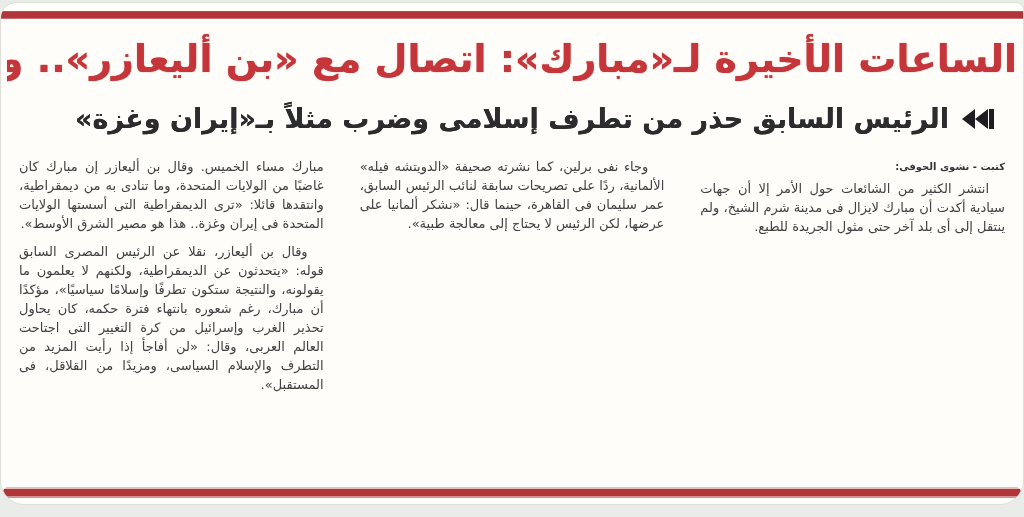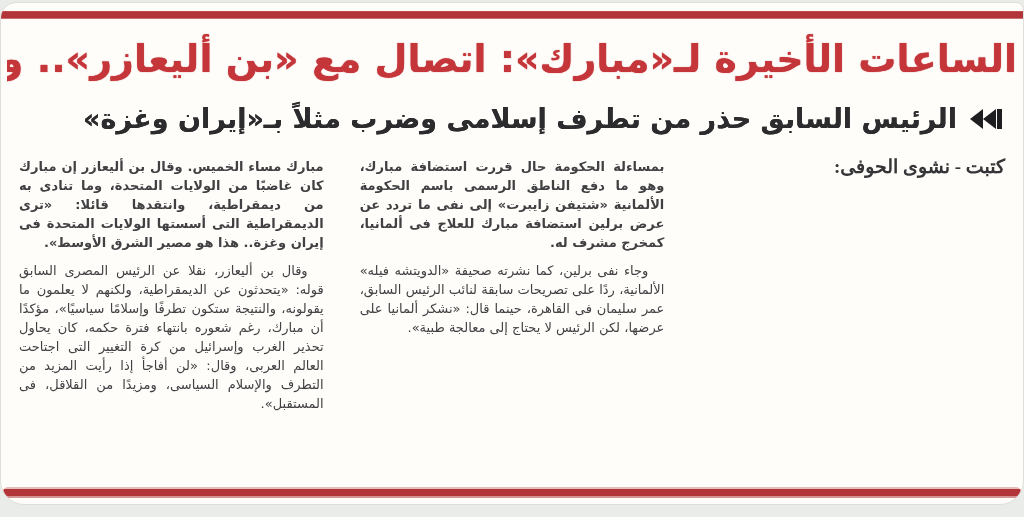--- a/index.html
+++ b/index.html
@@ -28,41 +28,41 @@
     font-weight:bold;
     letter-spacing:-1px;
     line-height:72px;
     text-align:center;
     white-space:nowrap;
     overflow:hidden;
     text-shadow:0 0 1px #c4363a;
   }
   .subheadline{
     display:flex;align-items:center;gap:12px;
-    padding:2px 20px 8px 16px;
+    padding:2px 28px 8px 16px;
     color:#2c2c2e;
     font-size:27px;font-weight:bold;
     line-height:44px;
     white-space:nowrap;overflow:hidden;
     text-shadow:0 0 0.5px #2c2c2e;
   }
   .subheadline .marker{flex:0 0 auto;display:flex;align-items:center;}
   .body{
     flex:1;
     display:flex;gap:36px;
     padding:8px 18px 0 18px;
     font-size:13px;line-height:19px;
     color:#414144;
     text-align:justify;
     overflow:hidden;
   }
   .col{flex:1 1 0;min-width:0;}
-  .byline{font-weight:bold;font-size:19px;margin:0 0 3px 0;color:#353538;font-family:Liberation Serif, serif;}
+  .byline{font-weight:bold;font-size:10px;margin:0 0 3px 0;color:#353538;}
   .para{margin:0 0 9px 0;text-indent:16px;}
-  .para.cont{text-indent:0;font-weight:bold;}
+  .para.cont{text-indent:0;}
   .rule-bottom{
     height:11px;margin:4px 2px 6px 2px;
     border-radius:5px;
     background:linear-gradient(#e7bcbd 0 2px,#b2353a 2px 9px,#d59294 9px 11px);
   }
 </style>
 </head>
 <body>
 
 <div class="card">
@@ -81,24 +81,24 @@
         </g>
       </svg>
     </span>
     <span>الرئيس السابق حذر من تطرف إسلامى وضرب مثلاً بـ«إيران وغزة»</span>
   </div>
 
   <div class="body">
 
     <div class="col">
       <p class="byline">كتبت - نشوى الحوفى:</p>
+      <p class="para">انتشر الكثير من الشائعات حول الأمر إلا أن جهات سيادية أكدت أن مبارك لايزال فى مدينة شرم الشيخ، ولم ينتقل إلى أى بلد آخر حتى مثول الجريدة للطبع.</p>
     </div>
 
     <div class="col">
-      <p class="para cont">بمساءلة الحكومة حال قررت استضافة مبارك، وهو ما دفع الناطق الرسمى باسم الحكومة الألمانية «شتيفن زايبرت» إلى نفى ما تردد عن عرض برلين استضافة مبارك للعلاج فى ألمانيا، كمخرج مشرف له.</p>
       <p class="para">وجاء نفى برلين، كما نشرته صحيفة «الدويتشه فيله» الألمانية، ردًا على تصريحات سابقة لنائب الرئيس السابق، عمر سليمان فى القاهرة، حينما قال: «نشكر ألمانيا على عرضها، لكن الرئيس لا يحتاج إلى معالجة طبية».</p>
     </div>
 
     <div class="col">
       <p class="para cont">مبارك مساء الخميس. وقال بن أليعازر إن مبارك كان غاضبًا من الولايات المتحدة، وما تنادى به من ديمقراطية، وانتقدها قائلا: «ترى الديمقراطية التى أسستها الولايات المتحدة فى إيران وغزة.. هذا هو مصير الشرق الأوسط».</p>
       <p class="para">وقال بن أليعازر، نقلا عن الرئيس المصرى السابق قوله: «يتحدثون عن الديمقراطية، ولكنهم لا يعلمون ما يقولونه، والنتيجة ستكون تطرفًا وإسلامًا سياسيًا»، مؤكدًا أن مبارك، رغم شعوره بانتهاء فترة حكمه، كان يحاول تحذير الغرب وإسرائيل من كرة التغيير التى اجتاحت العالم العربى، وقال: «لن أفاجأ إذا رأيت المزيد من التطرف والإسلام السياسى، ومزيدًا من القلاقل، فى المستقبل».</p>
     </div>
 
   </div>
 

